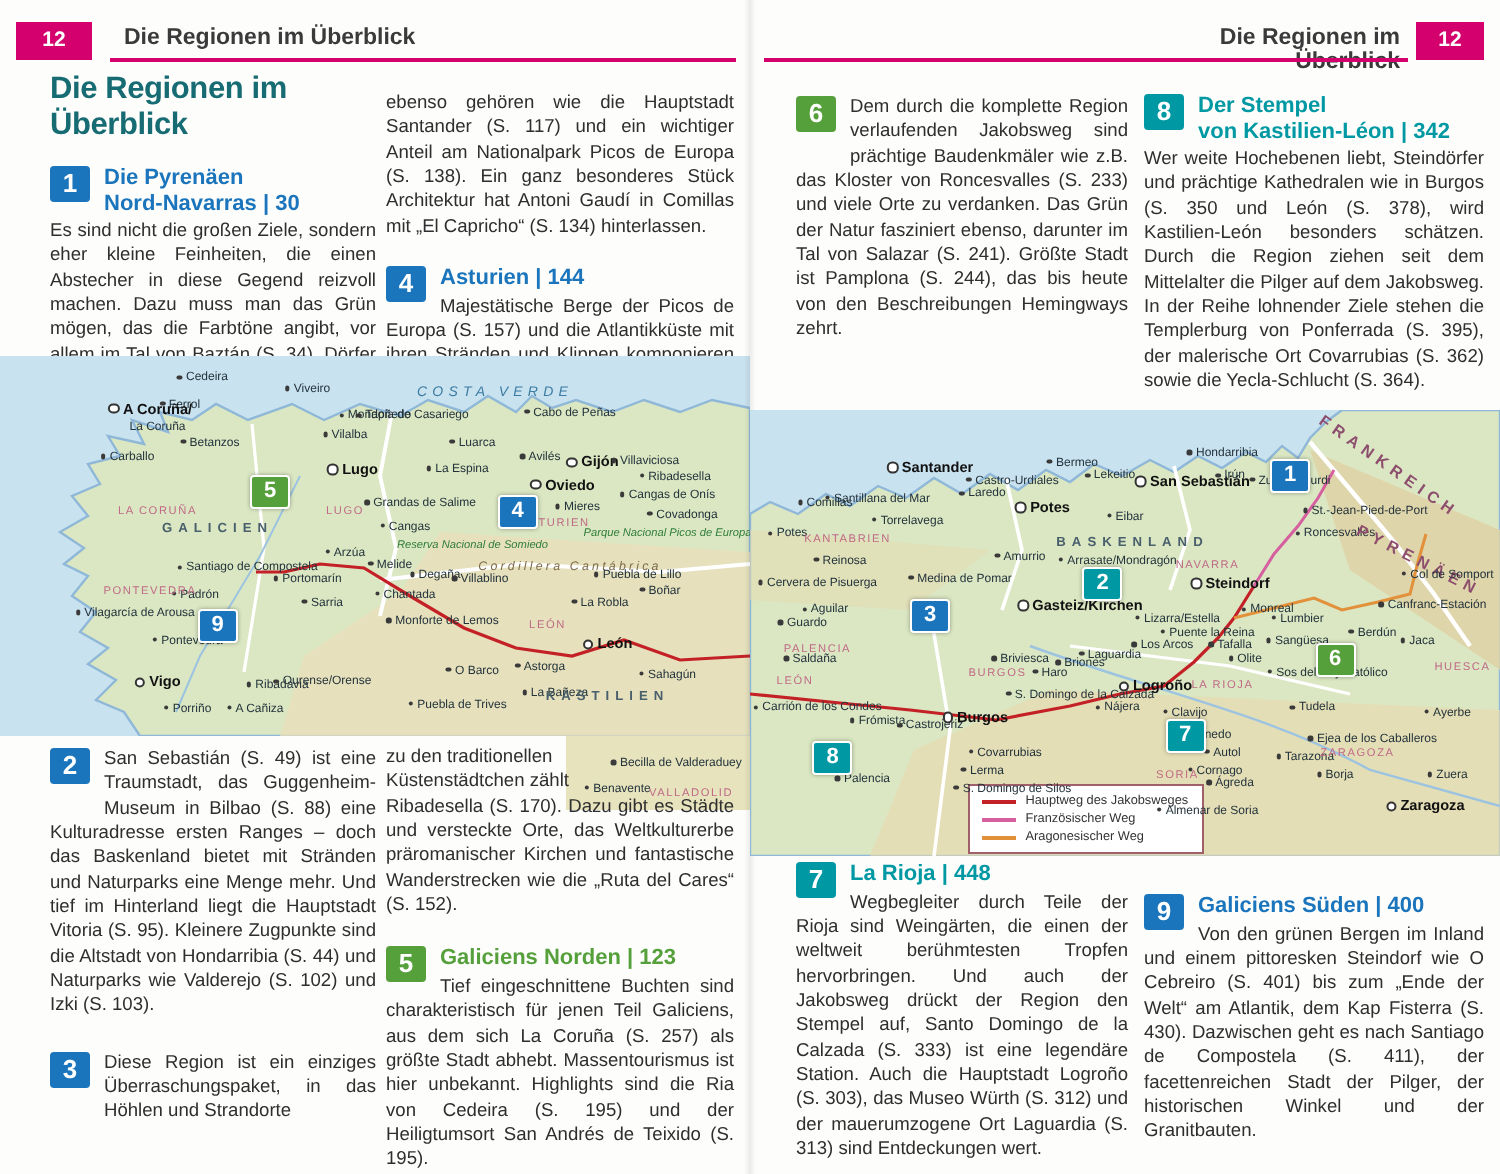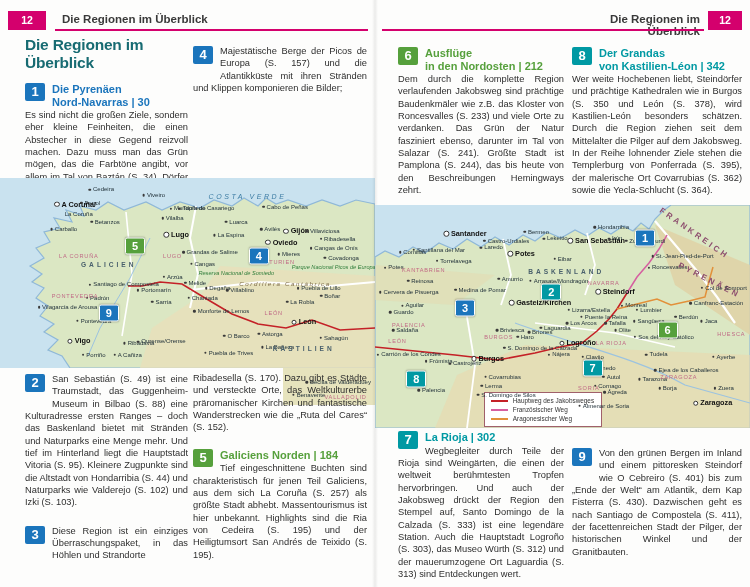--- a/index.html
+++ b/index.html
@@ -63,22 +63,24 @@
     <span class="badge tone-blue">1</span>
     <div class="sec-title t-blue">
       <span>Die Pyrenäen</span><br>
       <span>Nord-Navarras | 30</span>
     </div>
     <p class="body">Es sind nicht die großen Ziele, sondern eher kleine Feinheiten, die einen Abstecher in diese Gegend reizvoll machen. Dazu muss man das Grün mögen, das die Farbtöne angibt, vor allem im Tal von Baztán (S. 34). Dörfer und Höhlen runden die Eindrücke ab.</p>
   </div>
 </div>
 
 <div class="abs" style="left:193px;top:44px;width:174px;">
+  <p class="body" style="margin-bottom:13px;">ebenso gehören wie die Hauptstadt Santander (S. 117) und ein wichtiger Anteil am Nationalpark Picos de Europa (S. 138). Ein ganz besonderes Stück Architektur hat Antoni Gaudí in Comillas mit „El Capricho“ (S. 134) hinterlassen.</p>
   <div class="section">
     <span class="badge tone-blue">4</span>
+    <div class="sec-title t-blue">Asturien | 144</div>
     <p class="body">Majestätische Berge der Picos de Europa (S. 157) und die Atlantikküste mit ihren Stränden und Klippen komponieren die Bilder;</p>
   </div>
 </div>
 
 <div class="map" style="left:0;top:178px;width:375px;height:190px;">
   <svg viewBox="0 0 375 190" preserveAspectRatio="none">
     <path d="M70,190 L62,178 L48,172 L58,162 L44,154 L54,146 L40,138 L48,128 L36,120 L44,110 L32,104 L42,96 L30,88 L44,80 L36,70 L50,64 L44,54 L60,50 L54,40 L72,44 L66,32 L84,38 L80,28 L96,32 L108,24 L124,32 L146,24 L162,32 L180,24 L200,30 L214,22 L232,28 L244,20 L258,28 L266,20 L276,26 L288,22 L306,28 L322,22 L340,28 L356,22 L375,26 L375,190 Z" fill="#dbe7c3" stroke="#8fb8d8" stroke-width="1.2"></path>
     <path d="M220,88 L375,98 L375,190 L140,190 L152,150 L200,118 Z" fill="#e9dfba" opacity="0.75"></path>
     <path d="M196,28 L190,60 L198,96 L190,130" fill="none" stroke="#ffffff" stroke-width="2"></path>
     <path d="M190,112 L260,104 L330,108 L375,104" fill="none" stroke="#ffffff" stroke-width="2"></path>
@@ -163,49 +165,46 @@
     <span class="badge tone-blue">2</span>
     <p class="body">San Sebastián (S. 49) ist eine Traumstadt, das Guggenheim-Museum in Bilbao (S. 88) eine Kulturadresse ersten Ranges – doch das Baskenland bietet mit Stränden und Naturparks eine Menge mehr. Und tief im Hinterland liegt die Hauptstadt Vitoria (S. 95). Kleinere Zugpunkte sind die Altstadt von Hondarribia (S. 44) und Naturparks wie Valderejo (S. 102) und Izki (S. 103).</p>
   </div>
   <div class="section" style="margin-top:16px;">
     <span class="badge tone-blue">3</span>
     <p class="body">Diese Region ist ein einziges Überraschungspaket, in das Höhlen und Strandorte</p>
   </div>
 </div>
 
 <div class="abs" style="left:193px;top:372px;width:174px;">
+  <p class="body narrow" style="margin:0;">zu den traditionellen Küstenstädtchen zählt</p>
   <p class="body" style="margin:0 0 14px 0;">Ribadesella (S. 170). Dazu gibt es Städte und versteckte Orte, das Weltkulturerbe präromanischer Kirchen und fantastische Wanderstrecken wie die „Ruta del Cares“ (S. 152).</p>
   <div class="section">
     <span class="badge tone-green">5</span>
-    <div class="sec-title t-green">Galiciens Norden | 184</div>
+    <div class="sec-title t-green">Galiciens Norden | 123</div>
     <p class="body">Tief eingeschnittene Buchten sind charakteristisch für jenen Teil Galiciens, aus dem sich La Coruña (S. 257) als größte Stadt abhebt. Massentourismus ist hier unbekannt. Highlights sind die Ria von Cedeira (S. 195) und der Heiligtumsort San Andrés de Teixido (S. 195).</p>
   </div>
 </div>
 
 <div class="gutter"></div>
 <div class="hdr-title" style="left:560px;width:140px;text-align:right;">Die Regionen im Überblick</div>
 <div class="pagenum" style="left:708px;width:34px;">12</div>
 <div class="hdr-rule" style="left:382px;width:322px;"></div>
 
 <div class="abs" style="left:398px;top:46px;width:166px;">
   <div class="section">
     <span class="badge tone-green">6</span>
-    <div class="sec-title t-green">
-      <span>Ausflüge</span><br>
-      <span>in den Nordosten | 212</span>
-    </div>
     <p class="body">Dem durch die komplette Region verlaufenden Jakobsweg sind prächtige Baudenkmäler wie z.B. das Kloster von Roncesvalles (S. 233) und viele Orte zu verdanken. Das Grün der Natur fasziniert ebenso, darunter im Tal von Salazar (S. 241). Größte Stadt ist Pamplona (S. 244), das bis heute von den Beschreibungen Hemingways zehrt.</p>
   </div>
 </div>
 
 <div class="abs" style="left:572px;top:46px;width:170px;">
   <div class="section">
     <span class="badge tone-teal">8</span>
     <div class="sec-title t-teal">
-      <span>Der Grandas</span><br>
+      <span>Der Stempel</span><br>
       <span>von Kastilien-Léon | 342</span>
     </div>
     <p class="body">Wer weite Hochebenen liebt, Steindörfer und prächtige Kathedralen wie in Burgos (S. 350 und León (S. 378), wird Kastilien-León besonders schätzen. Durch die Region ziehen seit dem Mittelalter die Pilger auf dem Jakobsweg. In der Reihe lohnender Ziele stehen die Templerburg von Ponferrada (S. 395), der malerische Ort Covarrubias (S. 362) sowie die Yecla-Schlucht (S. 364).</p>
   </div>
 </div>
 
 <div class="map" style="left:375px;top:205px;width:375px;height:223px;">
   <svg viewBox="0 0 375 223" preserveAspectRatio="none">
     <path d="M0,223 L0,52 L10,46 L24,52 L38,42 L50,48 L64,38 L78,44 L92,34 L106,42 L120,32 L134,40 L148,30 L160,36 L172,27 L186,33 L200,25 L212,31 L224,23 L236,29 L248,21 L258,26 L266,18 L274,24 L280,14 L288,6 L296,0 L375,0 L375,223 Z" fill="#dbe7c3" stroke="#8fb8d8" stroke-width="1.2"></path>
     <path d="M280,20 L375,60 L375,130 L300,80 Z" fill="#e0d1a4" opacity="0.8"></path>
@@ -319,23 +318,24 @@
     <span class="mbadge tone-teal" style="left: 47%; top: 39%;">2</span>
     <span class="mbadge tone-blue" style="left: 24%; top: 46%;">3</span>
     <span class="mbadge tone-green" style="left: 78%; top: 56%;">6</span>
     <span class="mbadge tone-teal" style="left: 58%; top: 73%;">7</span>
     <span class="mbadge tone-teal" style="left: 11%; top: 78%;">8</span>
   </div>
 
 <div class="abs" style="left:398px;top:430px;width:166px;">
   <div class="section">
     <span class="badge tone-teal">7</span>
-    <div class="sec-title t-teal">La Rioja | 302</div>
+    <div class="sec-title t-teal">La Rioja | 448</div>
     <p class="body">Wegbegleiter durch Teile der Rioja sind Weingärten, die einen der weltweit berühmtesten Tropfen hervorbringen. Und auch der Jakobsweg drückt der Region den Stempel auf, Santo Domingo de la Calzada (S. 333) ist eine legendäre Station. Auch die Hauptstadt Logroño (S. 303), das Museo Würth (S. 312) und der mauerumzogene Ort Laguardia (S. 313) sind Entdeckungen wert.</p>
   </div>
 </div>
 
 <div class="abs" style="left:572px;top:446px;width:170px;">
   <div class="section">
     <span class="badge tone-blue">9</span>
+    <div class="sec-title t-blue">Galiciens Süden | 400</div>
     <p class="body">Von den grünen Bergen im Inland und einem pittoresken Steindorf wie O Cebreiro (S. 401) bis zum „Ende der Welt“ am Atlantik, dem Kap Fisterra (S. 430). Dazwischen geht es nach Santiago de Compostela (S. 411), der facettenreichen Stadt der Pilger, der historischen Winkel und der Granitbauten.</p>
   </div>
 </div>
 
 </body></html>

